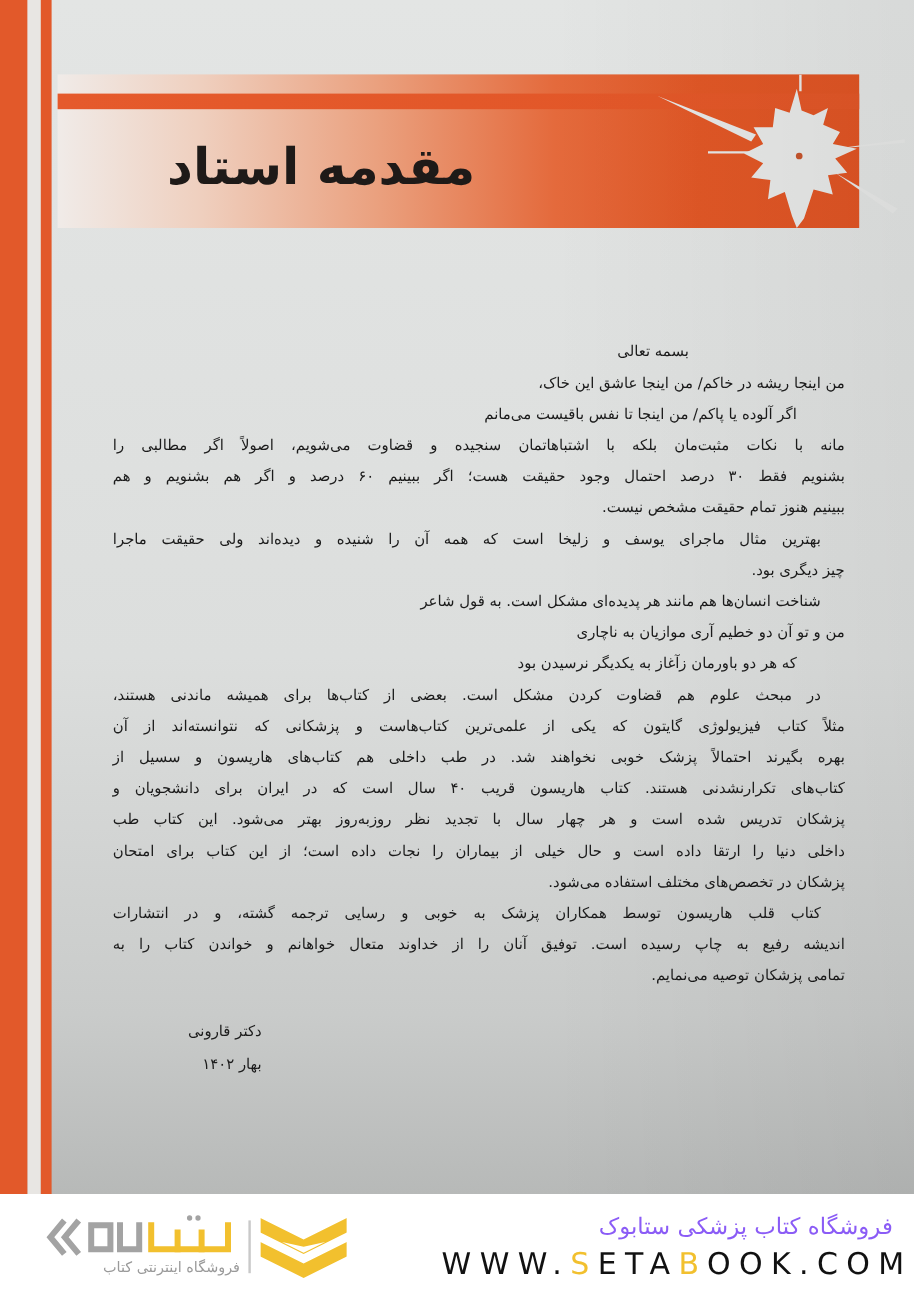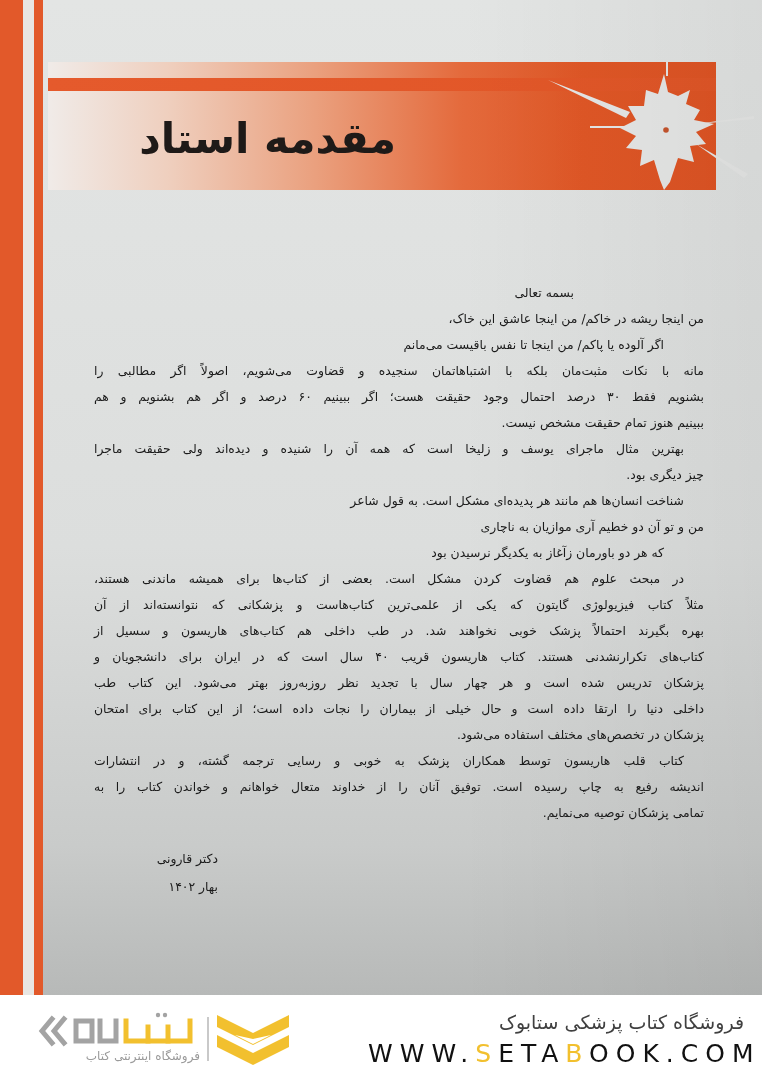--- a/index.html
+++ b/index.html
@@ -68,21 +68,21 @@
     .logo-wordmark { position: absolute; left: 38px; top: 16px; width: 160px; height: 38px; }
     .logo-sub {
       position: absolute; left: 50px; top: 54px; width: 150px; text-align: right;
       direction: rtl; font-family: "DejaVu Sans", sans-serif; font-size: 12px; color: #9a9a9a;
     }
     .logo-divider { position: absolute; left: 207px; top: 22px; width: 2px; height: 44px; background: #c9c9c9; }
     .logo-emblem { position: absolute; left: 217px; top: 18px; width: 72px; height: 52px; }
     .store-name {
       position: absolute; right: 18px; top: 14px; width: 360px;
       direction: rtl; text-align: right;
-      font-family: "DejaVu Sans", sans-serif; font-size: 19px; color: #404040; line-height: 26px;
+      font-family: "DejaVu Sans", sans-serif; font-size: 19px; color: #8b5cf6; line-height: 26px;
     }
     .store-url {
       position: absolute; right: 14px; top: 44px; width: 380px; text-align: right;
       font-family: "DejaVu Sans", sans-serif; font-size: 25px; color: #111; letter-spacing: 7px;
       line-height: 30px;
       margin-left: 28px;
     }
     .store-url .hl { color: #f2c02e; }
   </style>
 </head>

